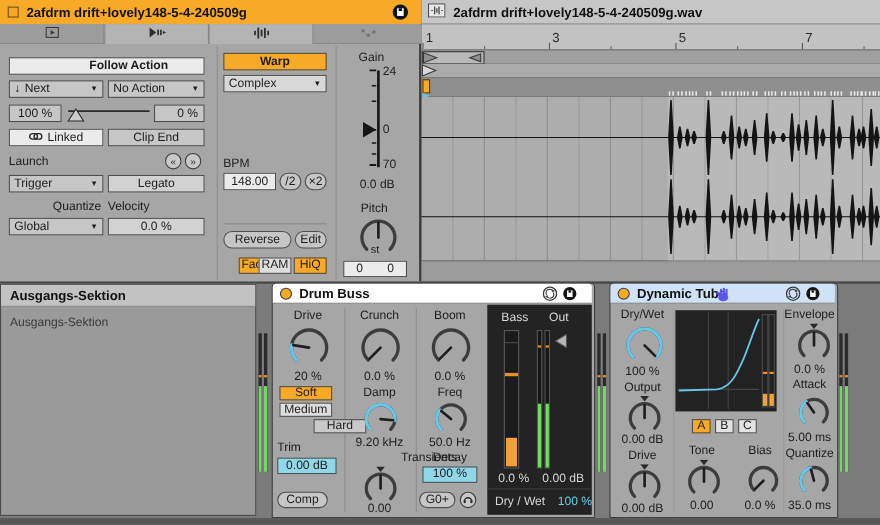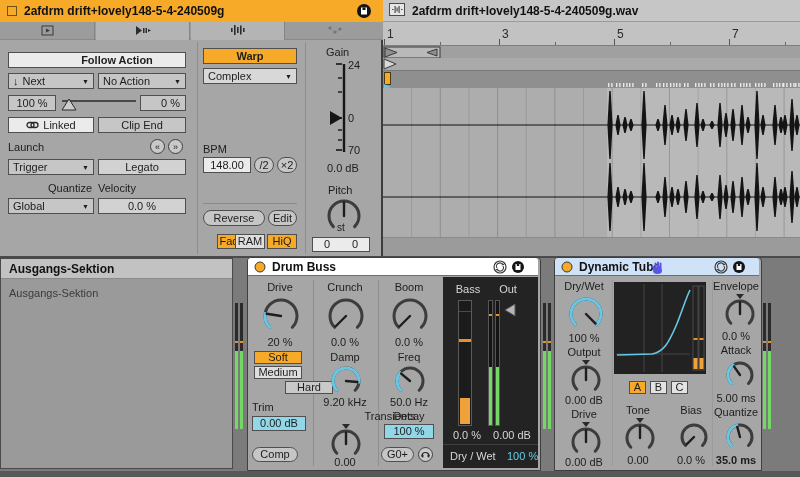--- a/index.html
+++ b/index.html
@@ -611,21 +611,21 @@
         <path d="M8.51,25.49 A12,12 0 0 1 10.12,7.17" stroke="#66c8e6" stroke-width="3" fill="none" stroke-linecap="round"></path>
         <line x1="17" y1="17" x2="10.977447418314016" y2="8.398903534965585" stroke="#1e1e1e" stroke-width="2.4" stroke-linecap="round"></line>
       </svg></div>
   <span class="lbl ctr" style="left:710px;top:392px;width:52px;">5.00 ms</span>
   <span class="lbl ctr" style="left:710px;top:406px;width:52px;">Quantize</span>
   <div class="knob" style="left:723px;top:420px;"><svg width="34" height="38" viewBox="0 0 34 38">
         <path d="M8.51,25.49 A12,12 0 1 1 25.49,25.49" stroke="#3c3c3c" stroke-width="3" fill="none" stroke-linecap="round"></path>
         <path d="M8.51,25.49 A12,12 0 0 1 13.89,5.41" stroke="#66c8e6" stroke-width="3" fill="none" stroke-linecap="round"></path>
         <line x1="17" y1="17" x2="14.282400026423533" y2="6.857778823964782" stroke="#1e1e1e" stroke-width="2.4" stroke-linecap="round"></line>
       </svg></div>
-  <span class="lbl ctr" style="left:710px;top:454px;width:52px;font-weight:bold;">35.0 ms</span>
+  <span class="lbl ctr" style="left:710px;top:454px;width:52px;">35.0 ms</span>
 
   <div class="vmeter" style="left:763px;top:303px;width:8px;height:126px;">
       <div class="mbar">
         <div class="mgreen" style="height: 62%;"></div>
         <div class="motick" style="top: 30%;"></div>
       </div>
       <div class="mbar">
         <div class="mgreen" style="height: 62%;"></div>
         <div class="motick" style="top: 30%;"></div>
       </div>

